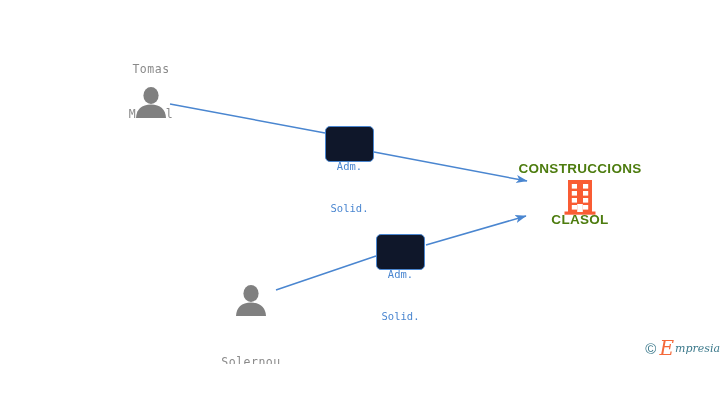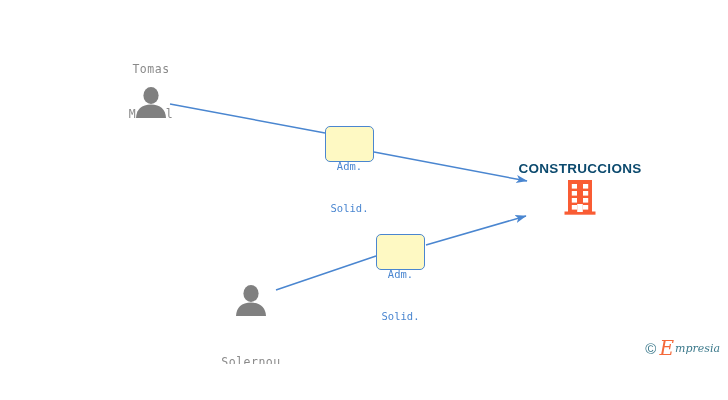--- a/index.html
+++ b/index.html
@@ -24,32 +24,32 @@
     color: #8a8a8a;
     font-family: "DejaVu Sans Mono", monospace;
     font-size: 11.5px;
     line-height: 15px;
     letter-spacing: 0.5px;
     white-space: pre;
   }
   .company-name {
     position: absolute;
     text-align: center;
-    color: #0c4a6e;
+    color: #4d7c0f;
     font-family: "Liberation Sans", sans-serif;
     font-weight: bold;
     font-size: 13.5px;
     line-height: 17px;
     letter-spacing: 0.3px;
     white-space: pre;
   }
   .rel-box {
     position: absolute;
     box-sizing: border-box;
-    background: #fef9c3;
+    background: #0f172a;
     border: 1.3px solid #4a86d0;
     border-radius: 5px;
     color: #4a86d0;
     font-family: "DejaVu Sans Mono", monospace;
     font-size: 10.5px;
     line-height: 14px;
     text-align: center;
     padding-top: 4px;
     white-space: pre;
   }
@@ -139,20 +139,21 @@
     <div>Solid.</div>
   </div>
 
   <div class="rel-box" style="left:376px; top:234px; width:49px; height:36px;">
     <div>Adm.</div>
     <div>Solid.</div>
   </div>
 
   <div class="company-name" style="left:500px; top:126px; width:160px;">
     <div>CONSTRUCCIONS</div>
+    <div>CLASOL</div>
   </div>
   <div class="node" style="left:560px; top:178px; width:40px; height:38px;">
     <svg width="40" height="38" viewBox="0 0 40 38">
 
       <rect x="8" y="2" width="24" height="32" fill="#f95c34"></rect>
 
       <rect x="4.5" y="33.5" width="31" height="3.2" fill="#f95c34"></rect>
 
       <rect x="11.8" y="6" width="5.2" height="4.6" fill="#ffffff"></rect>
       <rect x="23" y="6" width="5.2" height="4.6" fill="#ffffff"></rect>

